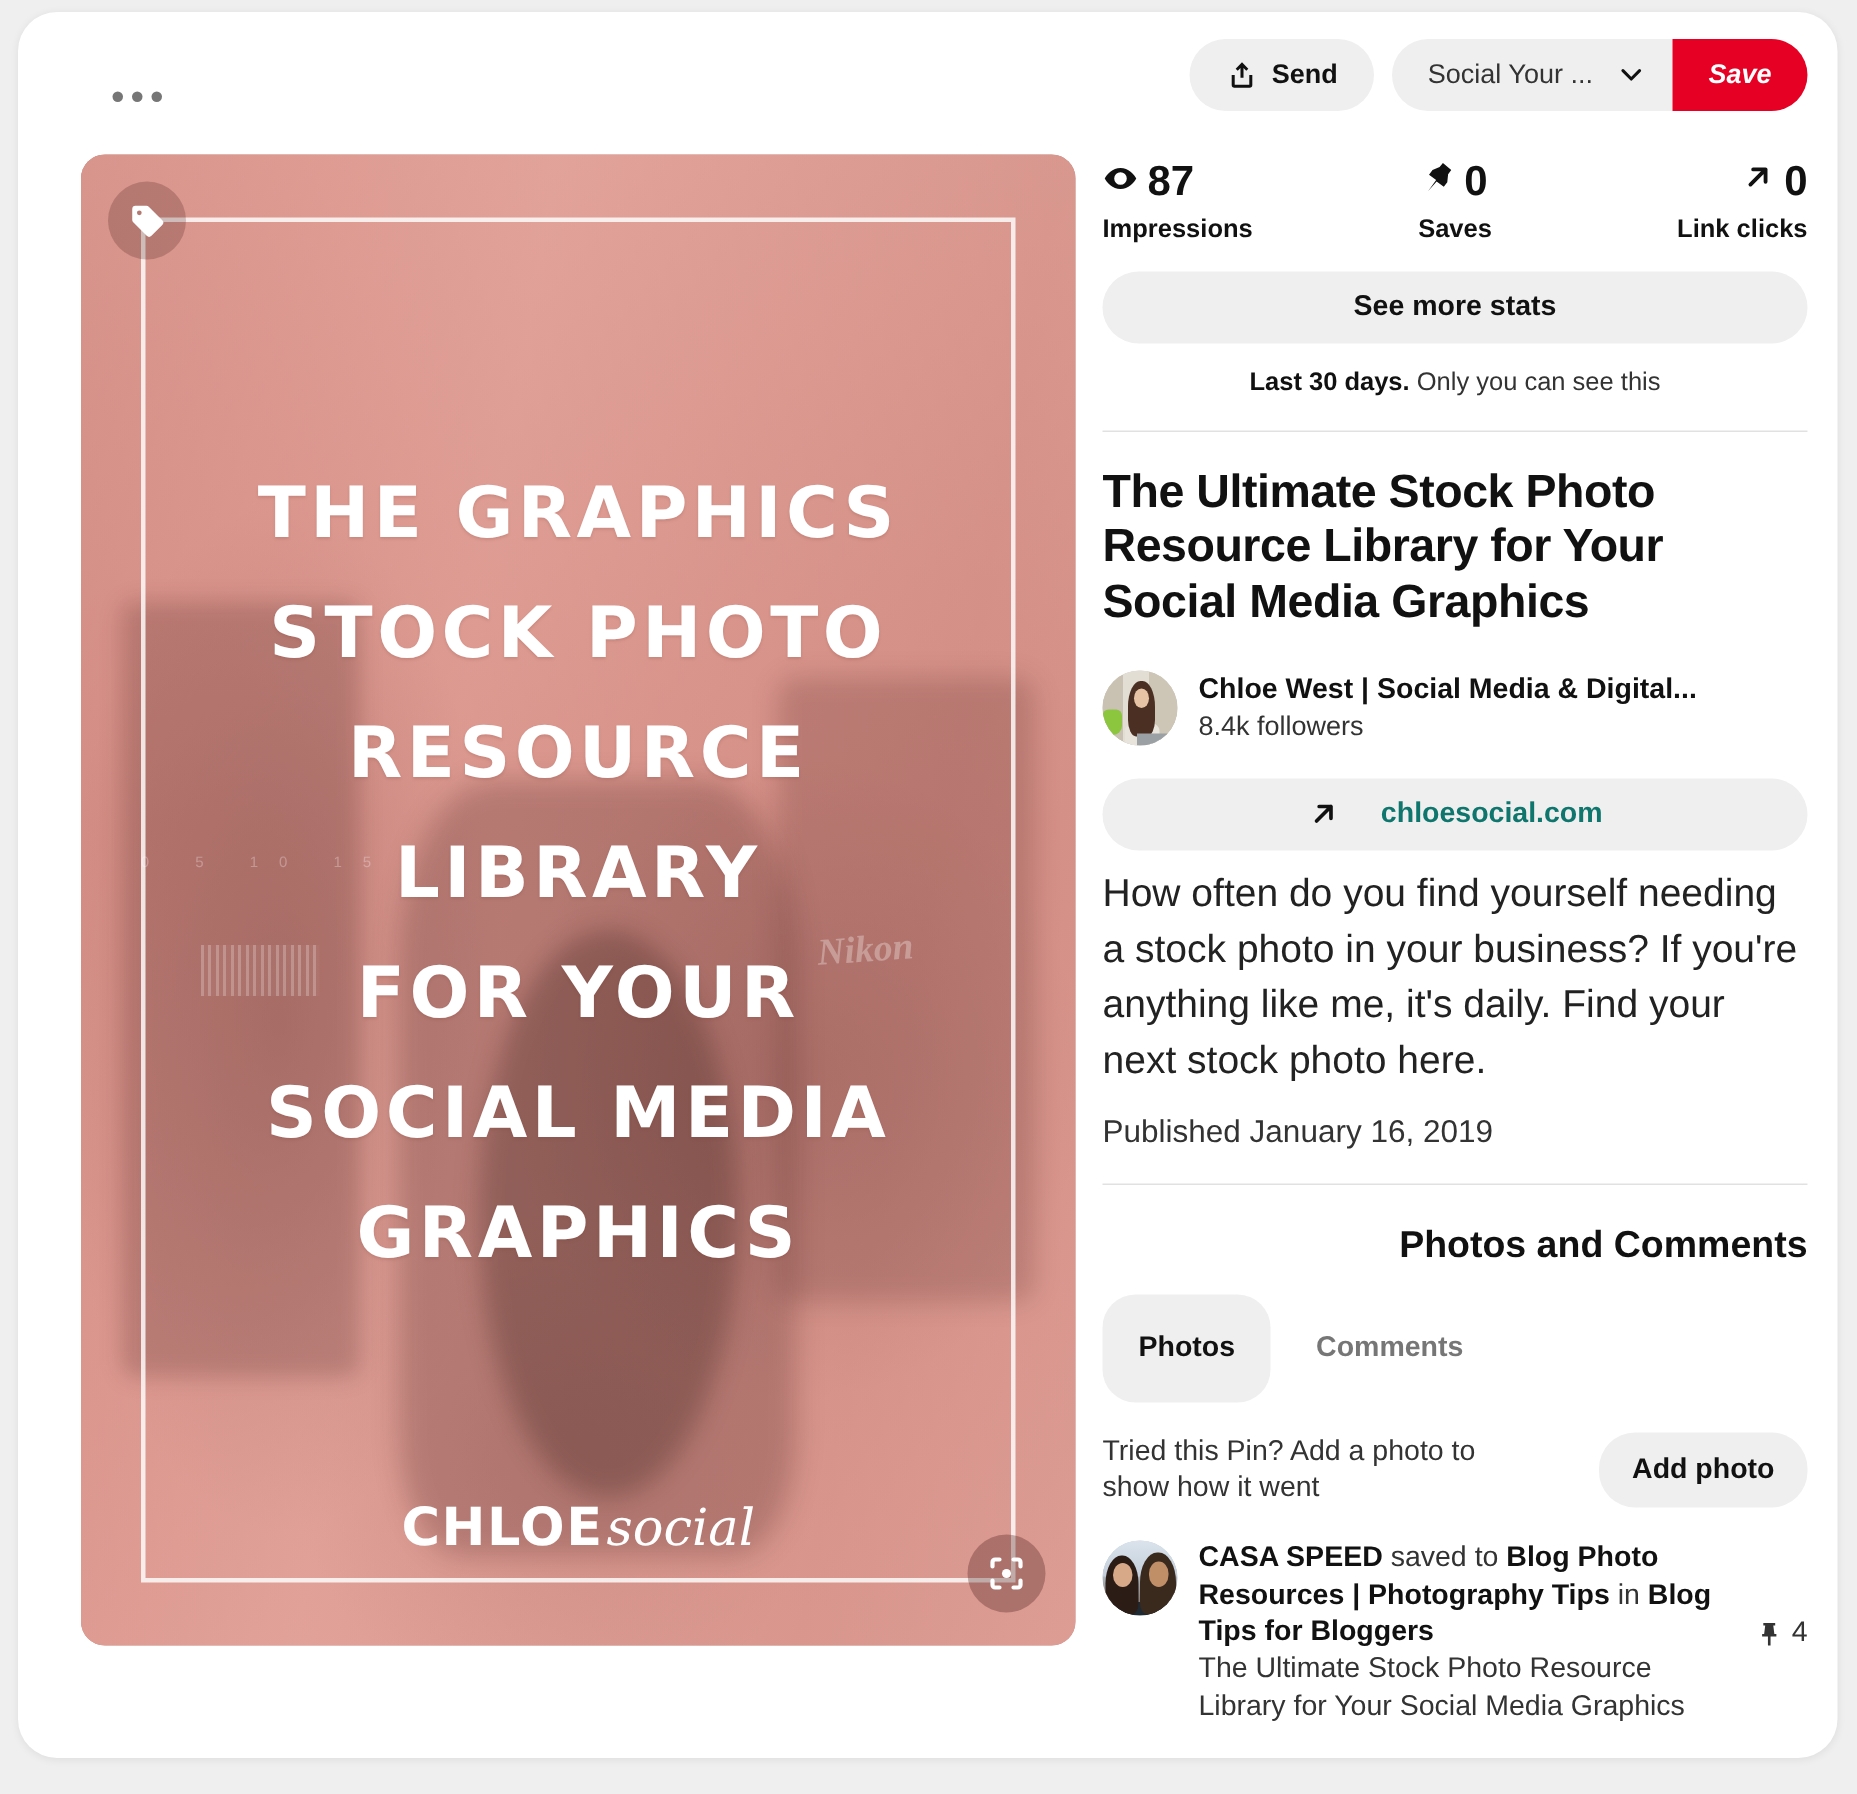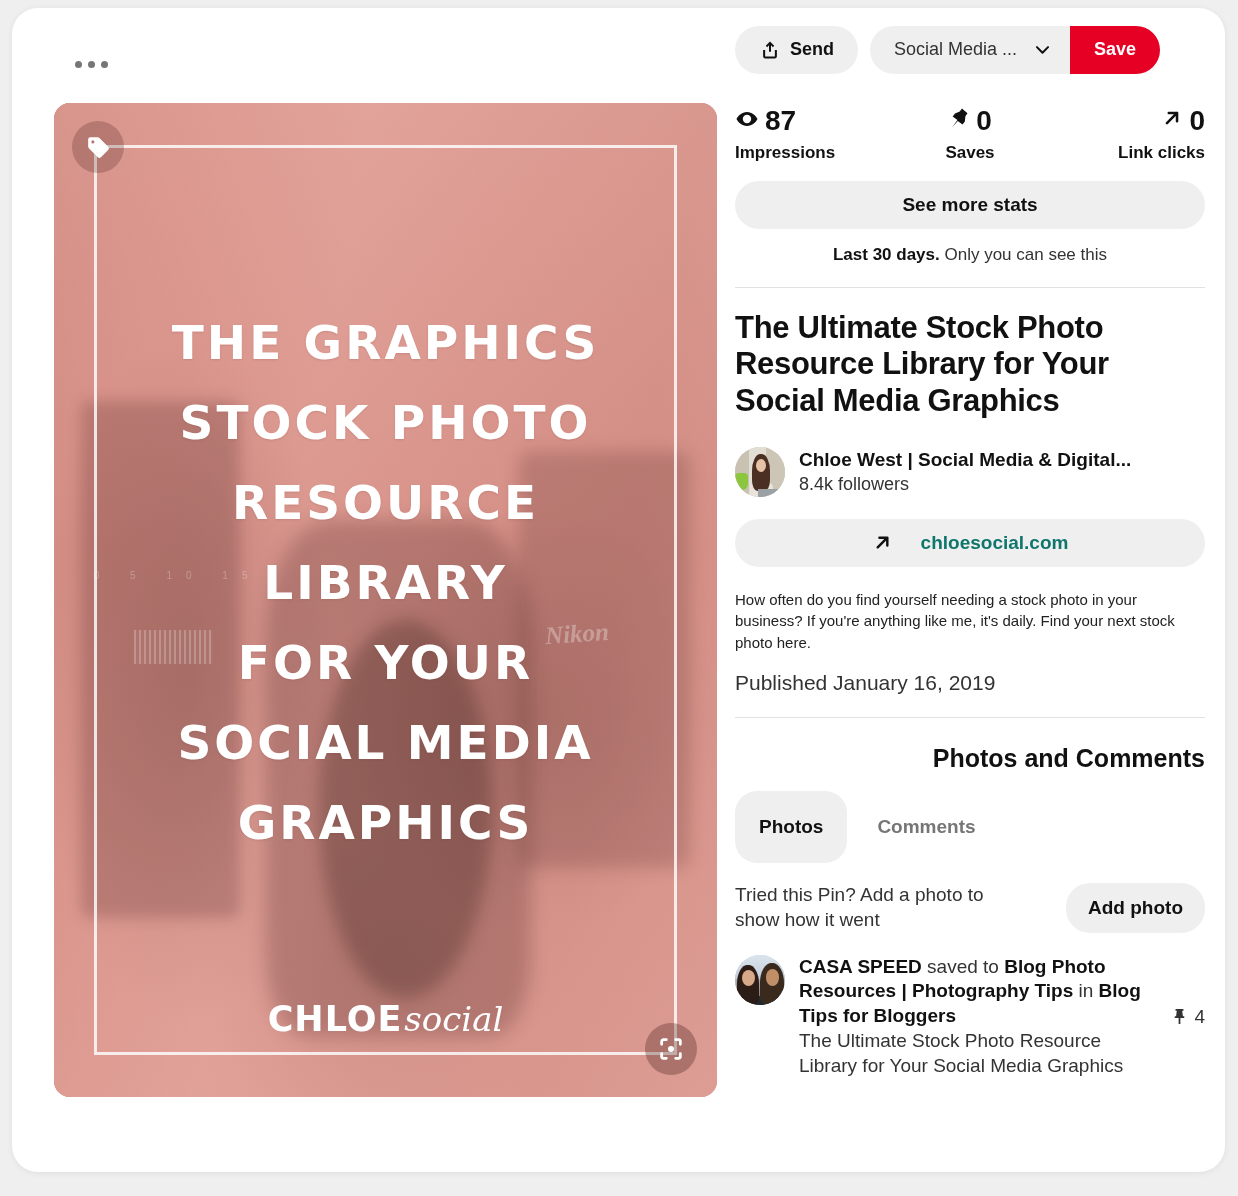--- a/index.html
+++ b/index.html
@@ -96,21 +96,21 @@
     width: 52px; height: 52px; border-radius: 50%;
     background: rgba(60,20,15,0.30);
     display: flex; align-items: center; justify-content: center;
     cursor: pointer;
   }
 
   
   .right-col { position: absolute; left: 723px; top: 0; width: 470px; }
 
   .top-actions {
-    display: flex; align-items: center; 
+    display: flex; align-items: center; justify-content: flex-end;
     gap: 12px; padding: 8px 0 0 0; height: 75px;
   }
   .send-btn {
     display: flex; align-items: center; gap: 9px;
     background: #efefef; border: none; border-radius: 24px;
     height: 48px; padding: 0 24px;
     font-size: 18px; font-weight: bold; color: #111; cursor: pointer;
     font-family: "Liberation Sans", sans-serif;
   }
   .save-group { display: flex; align-items: stretch; height: 48px; }
@@ -120,20 +120,21 @@
     border-radius: 24px 0 0 24px;
     padding: 0 18px 0 24px;
     font-size: 18px; color: #333; cursor: pointer;
     font-family: "Liberation Sans", sans-serif;
   }
   .save-btn {
     background: #e60023; color: #fff; border: none;
     border-radius: 0 24px 24px 0;
     padding: 0 24px; font-size: 18px; font-weight: bold; cursor: pointer;
     font-family: "Liberation Sans", sans-serif;
+    font-style: italic;
   }
 
   .stats-row { display: flex; margin-top: 24px; }
   .stat { flex: 1; text-align: left; }
   .stat.c { text-align: center; }
   .stat.r { text-align: right; }
   .stat-top {
     display: flex; gap: 6px;
     font-size: 28px; font-weight: bold; color: #111; line-height: 1;
   }
@@ -163,21 +164,21 @@
     white-space: nowrap; overflow: hidden; text-overflow: ellipsis; max-width: 400px; }
   .author-followers { font-size: 18px; color: #333; margin-top: 2px; }
 
   .link-btn {
     display: flex; align-items: center; justify-content: center; gap: 28px;
     width: 100%; height: 48px; margin-top: 22px;
     background: #efefef; border: none; border-radius: 26px;
     font-size: 19px; font-weight: bold; color: #0f766e; cursor: pointer;
     font-family: "Liberation Sans", sans-serif;
   }
-  .description { font-size: 15px; line-height: 1.43; color: #222; margin-top: 22px; }
+  .description { font-size: 26px; line-height: 1.43; color: #222; margin-top: 10px; }
   .published { font-size: 21px; color: #333; margin-top: 18px; }
 
   .section-title { font-size: 25px; font-weight: bold; color: #111; margin-top: 26px; text-align: right; }
   .tabs { display: flex; align-items: center; gap: 6px; margin-top: 18px; }
   .tab {
     padding: 25px 24px; border-radius: 22px; font-size: 19px; font-weight: bold;
     cursor: pointer; background: transparent; border: none; color: #767676;
     font-family: "Liberation Sans", sans-serif;
   }
   .tab.active { background: #efefef; color: #111; }
@@ -278,21 +279,21 @@
       <button class="send-btn">
         <svg width="22" height="22" viewBox="0 0 24 24" fill="#111">
           <path d="M12 2.8 7.4 7.4l1.5 1.5 2-2V14h2.2V6.9l2 2 1.5-1.5L12 2.8Z"></path>
           <path d="M4.5 12v7.2a2 2 0 0 0 2 2h11a2 2 0 0 0 2-2V12h-2.2v7H6.7v-7H4.5Z"></path>
         </svg>
         <span>Send</span>
       </button>
 
       <div class="save-group">
         <button class="board-select">
-          <span>Social Media ...</span>
+          <span>Social Your ...</span>
           <svg width="19" height="19" viewBox="0 0 24 24" fill="none" stroke="#111" stroke-width="2.6" stroke-linecap="round" stroke-linejoin="round">
             <path d="M5 9l7 7 7-7"></path>
           </svg>
         </button>
         <button class="save-btn">Save</button>
       </div>
     </div>
 
     <div class="stats-row">
       <div class="stat">

